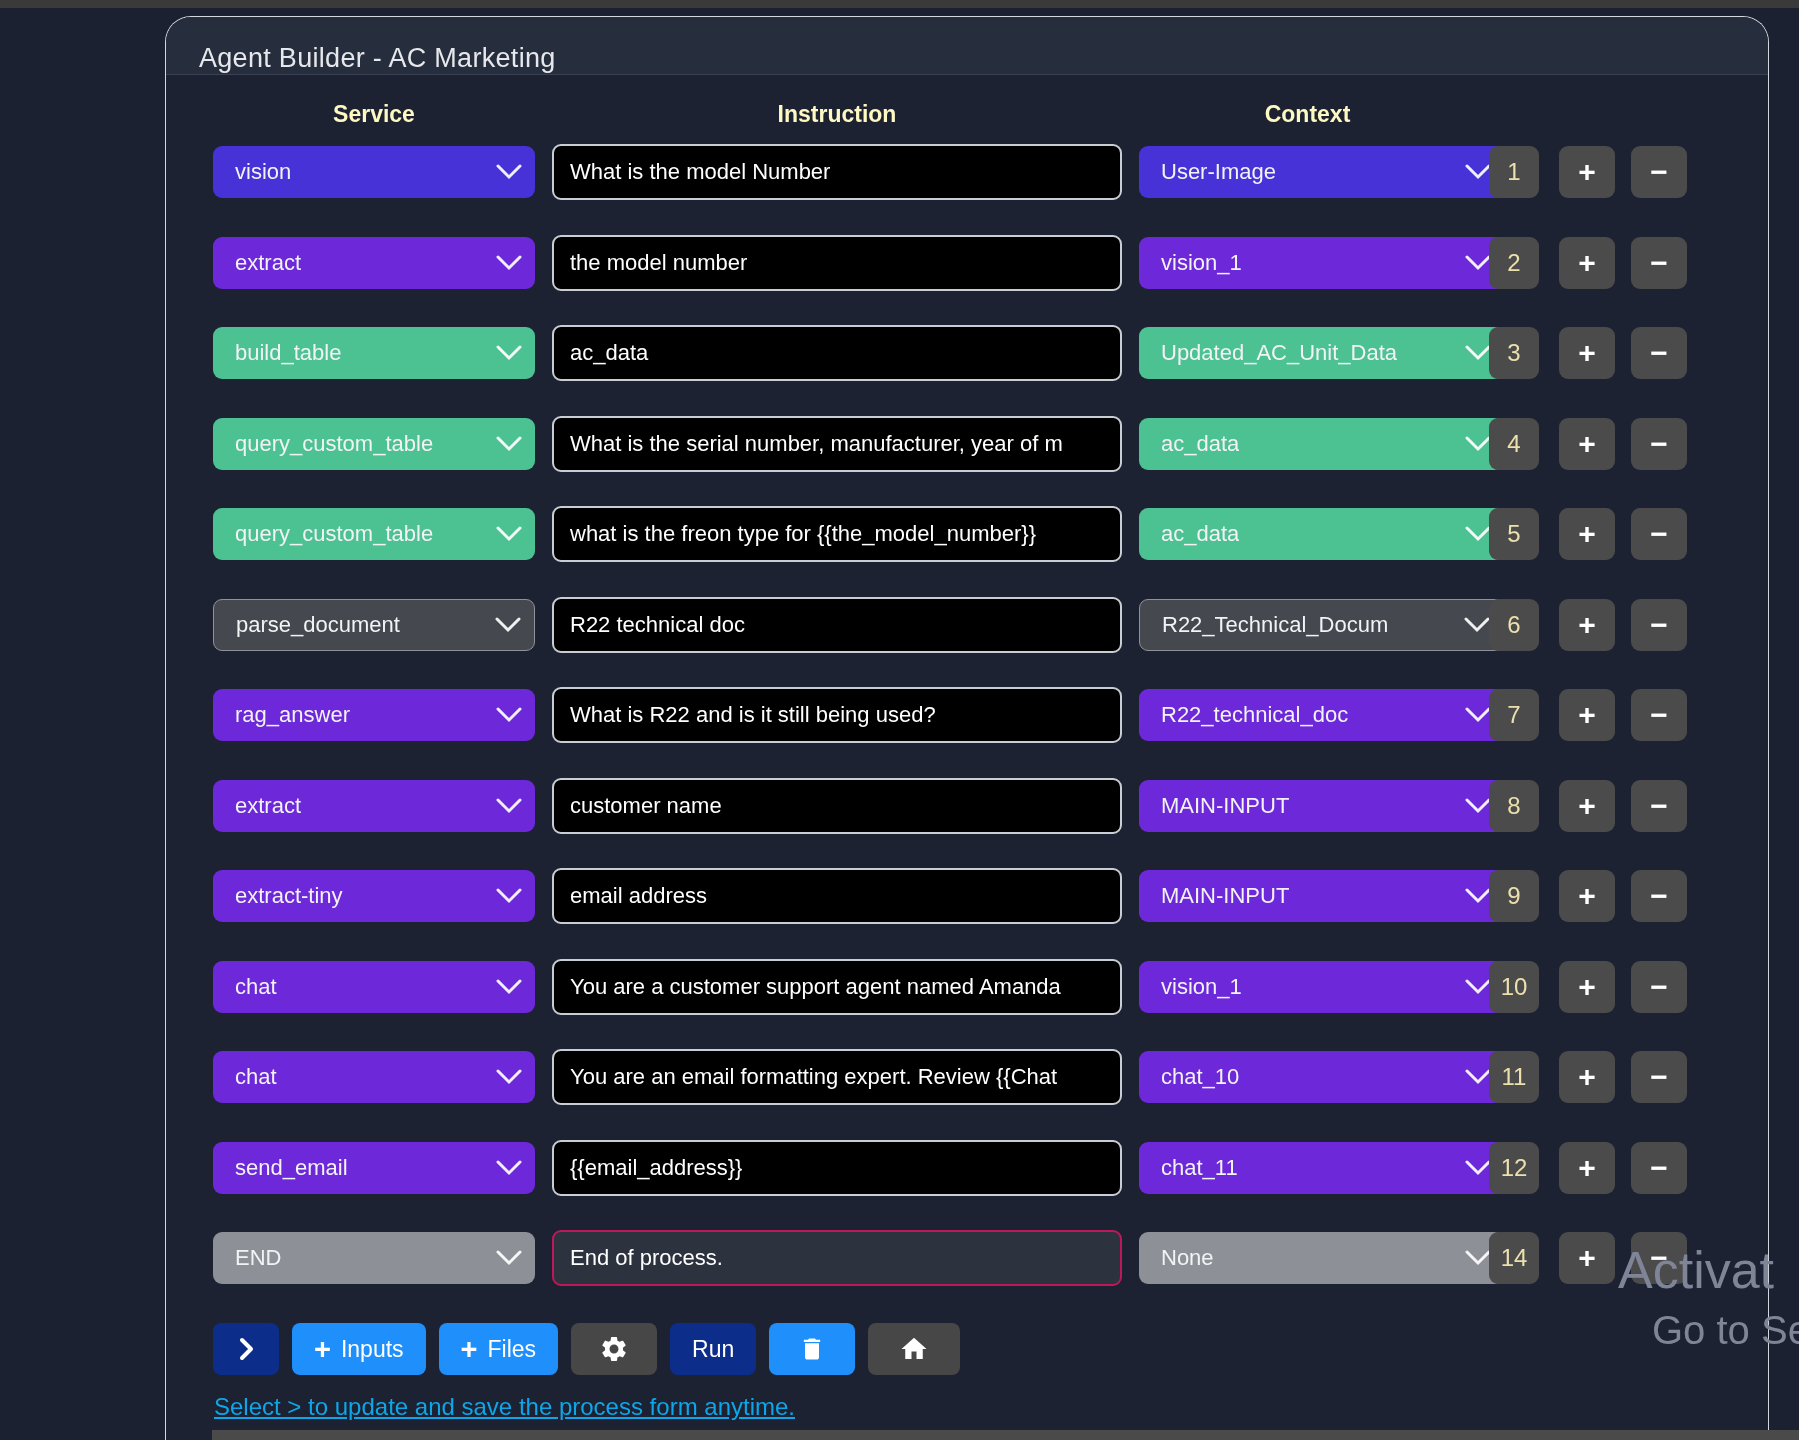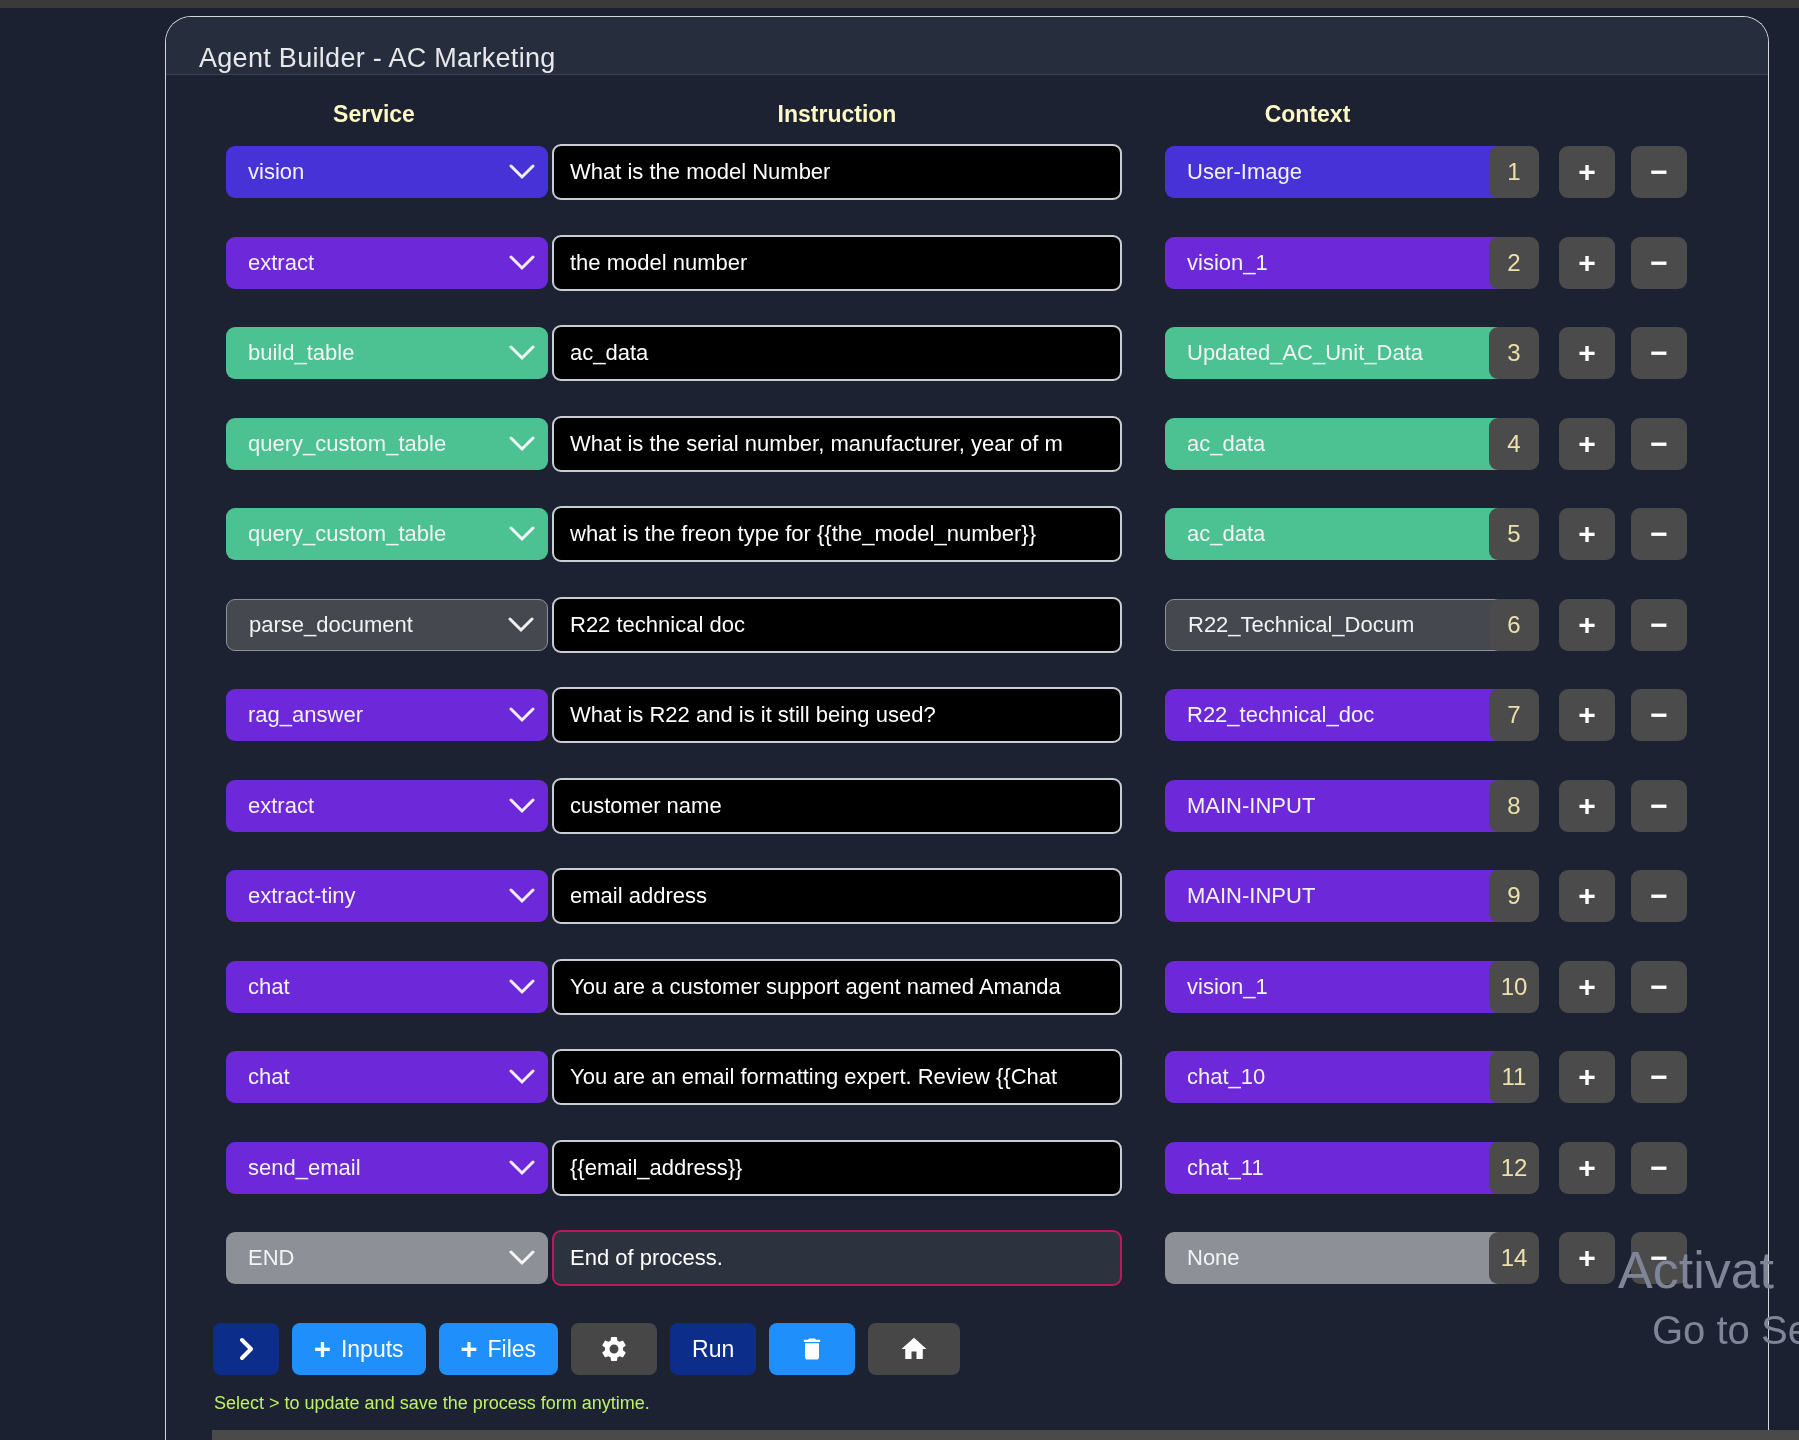--- a/index.html
+++ b/index.html
@@ -34,22 +34,22 @@
 
   .rows{position:absolute;top:127px;left:0;right:0;}
   .row{position:relative;height:56px;margin-bottom:34.5px;}
 
   .dd{
     position:absolute;top:2px;height:52px;border-radius:9px;box-sizing:border-box;
     display:flex;align-items:center;padding:0 46px 0 22px;
     font-size:22px;color:#f2f3f5;white-space:nowrap;overflow:hidden;cursor:pointer;
   }
   .dd .dd-label{overflow:hidden;white-space:nowrap;}
-  .svc{left:47px;width:322px;margin-left:13px;}
-  .ctx{left:973px;width:365px;margin-left:26px;}
+  .svc{left:47px;width:322px;}
+  .ctx{left:973px;width:365px;}
   .dd-purple{background:#4732d8;}
   .dd-blue{background:#6d28d9;}
   .dd-green{background:#4cc192;}
   .dd-gray{background:#45484f;border:1px solid #8f9298;}
   .dd-end{background:#8d9197;}
   .chev{position:absolute;right:13px;top:50%;transform:translateY(-50%);line-height:0;}
 
   .ins{
     position:absolute;left:386px;top:0;width:570px;height:56px;box-sizing:border-box;
     background:#000;border:2px solid #c9ced4;border-radius:9px;
@@ -79,21 +79,21 @@
   }
   .tb .plus{font-size:29px;font-weight:bold;line-height:0;}
   .tb-darkblue{background:#0c2e8a;}
   .tb-blue{background:#1e8ffb;}
   .tb-gray{background:#474747;}
   .tb-expand{width:66px;padding:0;}
   .tb-gear{width:86px;padding:0;}
   .tb-trash{width:86px;padding:0;}
   .tb-home{width:92px;padding:0;}
 
-  .footer-hint{position:absolute;left:48px;top:1376px;color:#bef264;font-size:18px;}
+  .footer-hint{position:absolute;left:48px;top:1376px;color:#0ea5e9;font-size:24px;text-decoration:underline;}
 
   
   .watermark{position:absolute;left:1618px;top:1240px;z-index:10;color:#7f8597;pointer-events:none;}
   .wm1{font-size:52px;font-weight:300;white-space:nowrap;}
   .wm2{font-size:40px;font-weight:300;margin-left:34px;margin-top:8px;white-space:nowrap;}
 </style>
 </head>
 <body>
 
 <div class="top-strip"></div>

